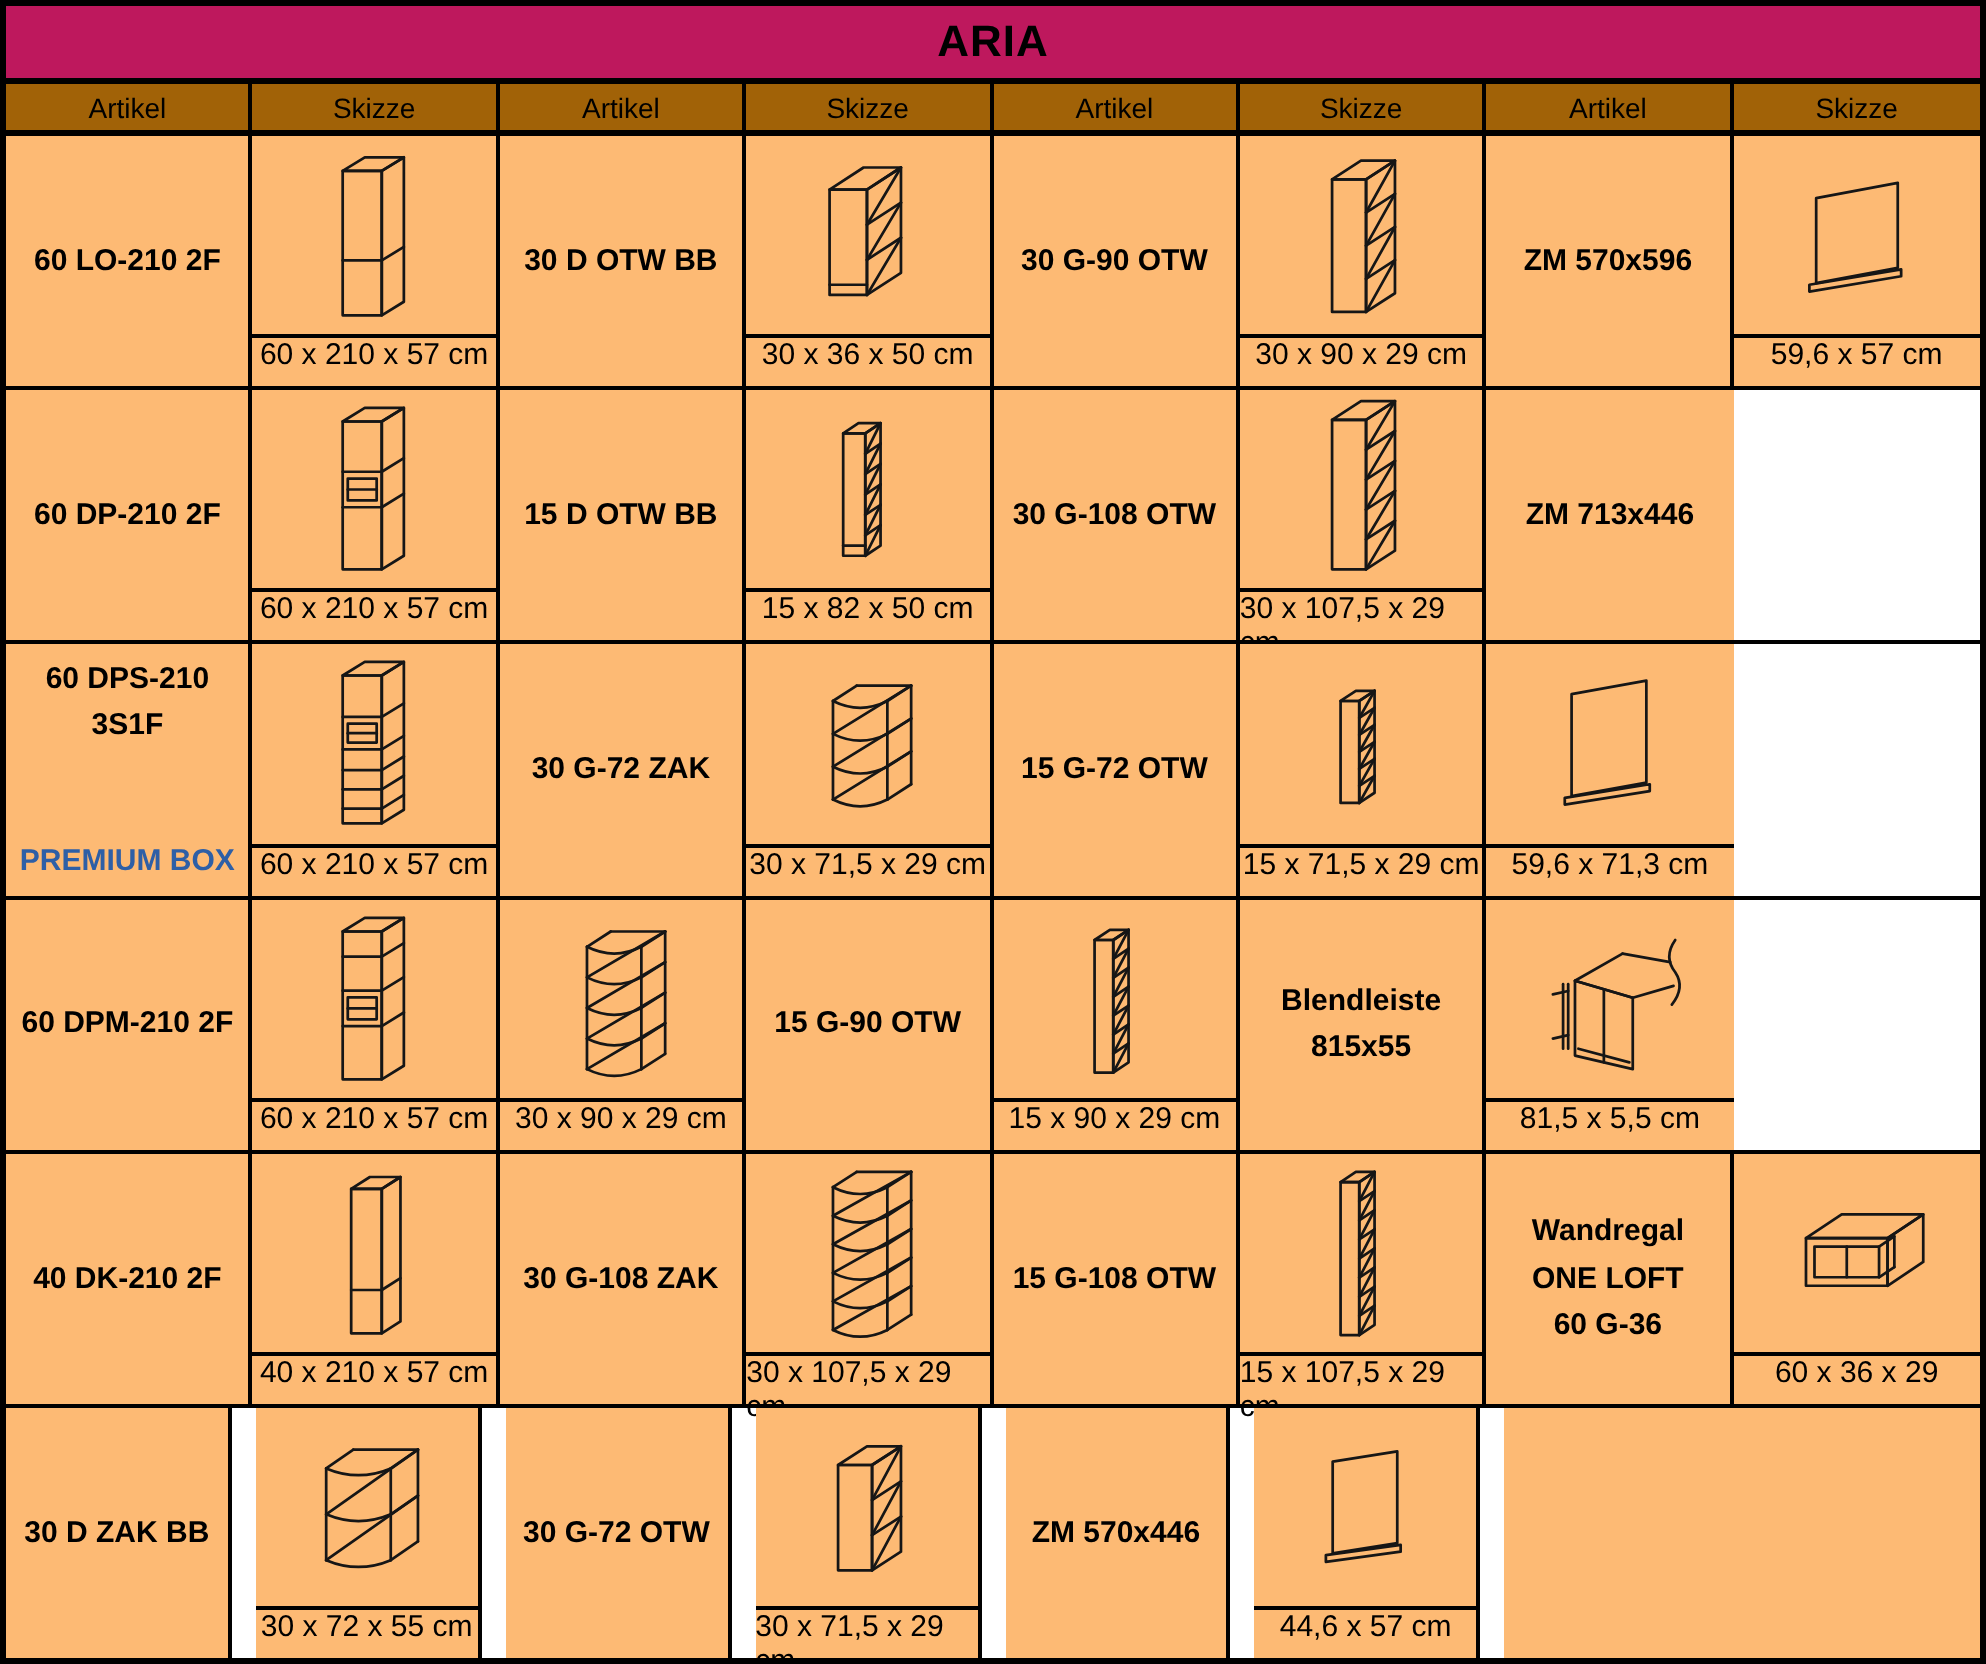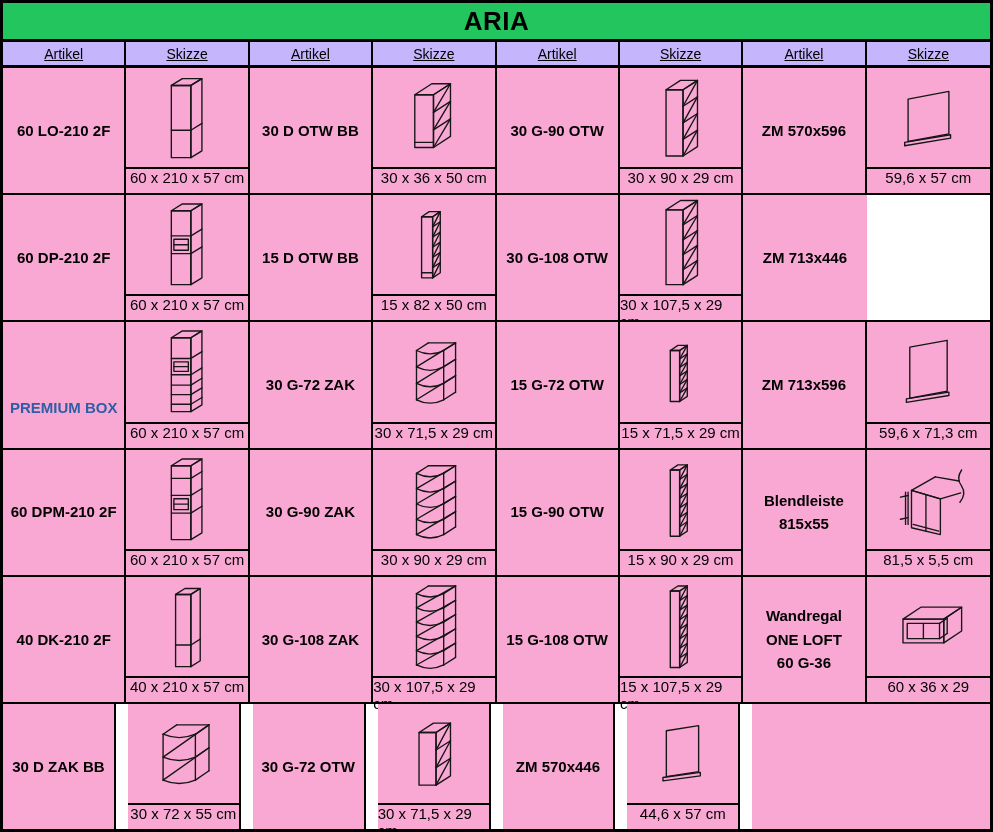--- a/index.html
+++ b/index.html
@@ -1,24 +1,24 @@
 <!DOCTYPE html>
 <html><head>
 <meta charset="utf-8">
 <style>
   html,body{margin:0;padding:0;background:#fff;font-family:"Liberation Sans",sans-serif;}
   .sheet{width:993px;height:832px;box-sizing:border-box;border:3px solid #000;display:flex;flex-direction:column;background:#fff;}
-  .title{background:#22c55e;border-bottom:3px solid #000;height:36px;flex:0 0 36px;display:flex;align-items:center;justify-content:center;font-weight:bold;font-size:26px;letter-spacing:.5px;color:#000;}
-  .colheads{display:grid;grid-template-columns:repeat(8,1fr);border-bottom:3px solid #000;background:#c4b5fd;height:23px;flex:0 0 23px;text-decoration:underline;}
+  .title{background:#be185d;border-bottom:3px solid #000;height:36px;flex:0 0 36px;display:flex;align-items:center;justify-content:center;font-weight:bold;font-size:22px;letter-spacing:.5px;color:#000;}
+  .colheads{display:grid;grid-template-columns:repeat(8,1fr);border-bottom:3px solid #000;background:#a16207;height:23px;flex:0 0 23px;}
   .hcell{display:flex;align-items:center;justify-content:center;font-size:14px;color:#000;border-right:2px solid #000;min-width:0;}
   .hcell:last-child{border-right:none;}
   .tbody{flex:1;display:flex;flex-direction:column;min-height:0;}
   .trow{flex:1;display:grid;grid-template-columns:repeat(8,1fr);border-bottom:2px solid #000;min-height:0;}
   .trow:last-child{border-bottom:none;gap:12px;}
-  .cell{border-right:2px solid #000;min-width:0;min-height:0;background:#f9a8d4;}
+  .cell{border-right:2px solid #000;min-width:0;min-height:0;background:#fdba74;}
   .cell:last-child{border-right:none;}
   .artikel-cell{display:flex;flex-direction:column;align-items:center;justify-content:center;text-align:center;font-weight:bold;font-size:15px;line-height:1.55;color:#000;padding:2px;}
   .artikel-cell .accent{color:#2e5fa6;margin-top:45px;}
   .skizze-cell{display:flex;flex-direction:column;}
   .sketch{flex:1;display:flex;align-items:center;justify-content:center;min-height:0;padding:3px 2px 1px 2px;}
   .sketch svg{height:100%;max-width:100%;}
   .dimstrip{border-top:2px solid #000;height:24px;flex:0 0 24px;display:flex;align-items:flex-start;justify-content:center;font-size:15px;color:#000;}
   .empty-cell{grid-column:span 2;}
 </style>
 </head>
@@ -199,20 +199,21 @@
           <div class="dimstrip">
             <span>30 x 107,5 x 29 cm</span>
           </div>
         </div>
         <div class="cell artikel-cell">
           <span>ZM 713x446</span>
         </div>
       </div>
       <div class="trow">
         <div class="cell artikel-cell">
+          <span>60 DPS-210 3S1F</span>
           <span class="accent">PREMIUM BOX</span>
         </div>
         <div class="cell skizze-cell">
           <div class="sketch">
             <svg viewBox="0 0 100 112" preserveAspectRatio="xMidYMid meet">
               <g stroke="#161616" fill="none" stroke-width="1.6" stroke-linejoin="round" stroke-linecap="round">
                 <polygon points="31,15 54,15 54,102 31,102"></polygon>
                 <polygon points="31,15 44,7 67,7 54,15"></polygon>
                 <polygon points="54,15 67,7 67,94 54,102"></polygon>
                 <line x1="31" y1="39.36" x2="54" y2="39.36"></line>
@@ -285,23 +286,20 @@
                 <line x1="49" y1="70" x2="58" y2="54"></line>
                 <line x1="49" y1="80" x2="58" y2="64"></line>
                 <line x1="49" y1="90" x2="58" y2="74"></line>
               </g>
             </svg>
           </div>
           <div class="dimstrip">
             <span>15 x 71,5 x 29 cm</span>
           </div>
         </div>
-        <div class="cell artikel-cell">
-          <span>ZM 713x596</span>
-        </div>
         <div class="cell skizze-cell">
           <div class="sketch">
             <svg viewBox="0 0 100 112" preserveAspectRatio="xMidYMid meet">
               <g stroke="#161616" fill="none" stroke-width="1.6" stroke-linejoin="round" stroke-linecap="round">
                 <polygon points="28,26 72,18 72,78 28,86"></polygon>
                 <polygon points="24,87 74,79 74,83 24,91"></polygon>
               </g>
             </svg>
           </div>
           <div class="dimstrip">
@@ -327,23 +325,20 @@
                 <line x1="31" y1="70.68" x2="54" y2="70.68"></line>
                 <line x1="54" y1="70.68" x2="67" y2="62.68000000000001"></line>
                 <polygon points="34,53.800000000000004 51,53.800000000000004 51,66.68 34,66.68"></polygon>
                 <line x1="34" y1="60.24000000000001" x2="51" y2="60.24000000000001"></line>
               </g>
             </svg>
           </div>
           <div class="dimstrip">
             <span>60 x 210 x 57 cm</span>
           </div>
-        </div>
-        <div class="cell artikel-cell">
-          <span>30 G-90 ZAK</span>
         </div>
         <div class="cell skizze-cell">
           <div class="sketch">
             <svg viewBox="0 0 100 112" preserveAspectRatio="xMidYMid meet">
               <g stroke="#161616" fill="none" stroke-width="1.6" stroke-linejoin="round" stroke-linecap="round">
                 <path d="M 30,24 Q 46,32 62,24"></path>
                 <line x1="30" y1="24" x2="44" y2="15"></line>
                 <line x1="44" y1="15" x2="76" y2="15"></line>
                 <line x1="76" y1="15" x2="62" y2="24"></line>
                 <line x1="30" y1="24" x2="30" y2="96"></line>

